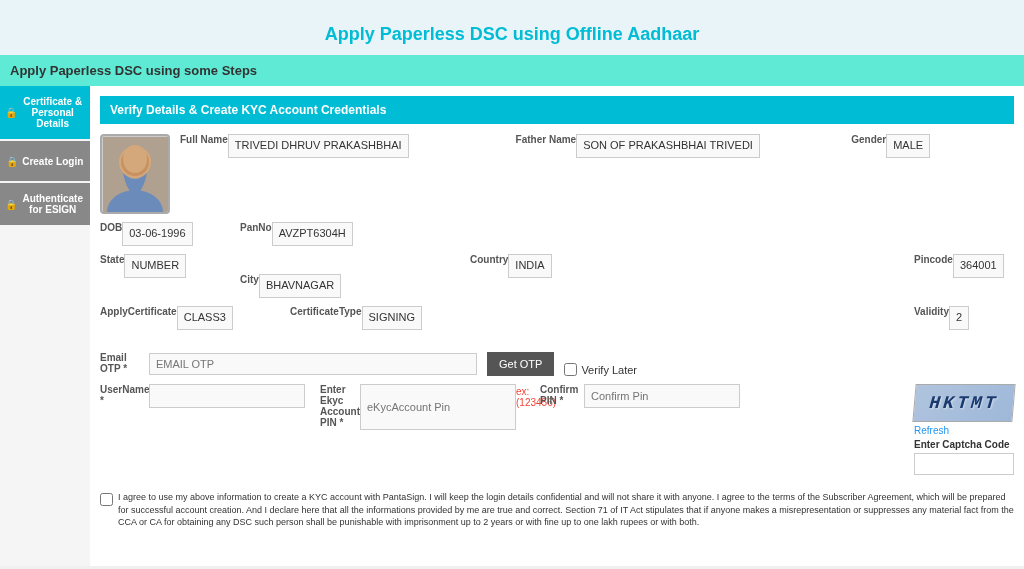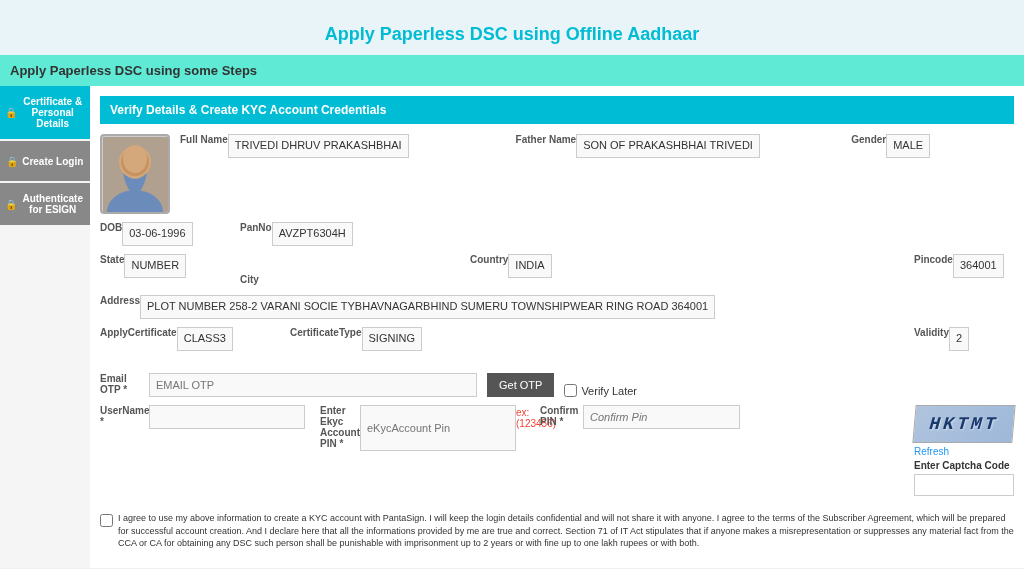--- a/index.html
+++ b/index.html
@@ -298,55 +298,50 @@
       </div>
     </div>
 
     <div class="form-row">
       <div class="form-group" style="flex:0;min-width:110px;">
         <label>State</label>
         <div class="field-value">NUMBER</div>
       </div>
       <div class="form-group" style="flex:0;min-width:200px;margin-left:20px;margin-top:20px;">
         <label>City</label>
+        <div class="field-value">BHAVNAGAR</div>
       </div>
       <div class="form-group" style="margin-left:20px;">
         <label>Country</label>
         <div class="field-value">INDIA</div>
       </div>
       <div class="form-group" style="flex:0;min-width:100px;">
         <label>Pincode</label>
         <div class="field-value">364001</div>
       </div>
     </div>
 
-    <div class="form-row">
-      <div class="form-group">
-        <label>Address</label>
-        <div class="field-value">PLOT NUMBER 258-2 VARANI SOCIE TYBHAVNAGARBHIND SUMERU TOWNSHIPWEAR RING ROAD 364001</div>
-      </div>
-    </div>
 
     <div class="form-row">
       <div class="form-group" style="flex:0;min-width:160px;">
         <label>ApplyCertificate</label>
         <div class="field-value">CLASS3</div>
       </div>
       <div class="form-group" style="margin-left:20px;">
         <label>CertificateType</label>
         <div class="field-value">SIGNING</div>
       </div>
       <div class="form-group" style="flex:0;min-width:100px;">
         <label>Validity</label>
         <div class="field-value">2</div>
       </div>
     </div>
 
     <div class="form-row" style="align-items:flex-end;">
-      <div class="form-group" style="flex:0.5;">
+      <div class="form-group" style="flex:0.5;align-items:center;">
         <label>Email OTP *</label>
         <input type="text" placeholder="EMAIL OTP" style="">
       </div>
       <button class="get-otp-btn">Get OTP</button>
       <div class="verify-later">
         <input type="checkbox" style="">
         <span>Verify Later</span>
       </div>
     </div>
 
@@ -355,21 +350,21 @@
         <label>UserName *</label>
         <input type="text" style="width: 200px;">
       </div>
       <div class="form-group" style="flex:0;min-width:200px;margin-left:10px;">
         <label>Enter Ekyc Account PIN *</label>
         <input type="password" style="width: 200px;" placeholder="eKycAccount Pin">
         <div class="hint-text">ex:(123456)</div>
       </div>
       <div class="form-group" style="flex:0;min-width:200px;margin-left:10px;">
         <label>Confirm PIN *</label>
-        <input type="password" style="width: 184px; font-style: italic;" placeholder="Confirm Pin">
+        <input type="password" style="width: 184px;" placeholder="Confirm Pin">
       </div>
       <div class="captcha-area" style="margin-left:auto;">
         <div class="captcha-image">HKTMT</div>
         <a class="refresh-link">Refresh</a>
         <span class="captcha-label">Enter Captcha Code</span>
         <input type="text" class="captcha-input" style="">
       </div>
     </div>
 
     <div class="checkbox-area">

